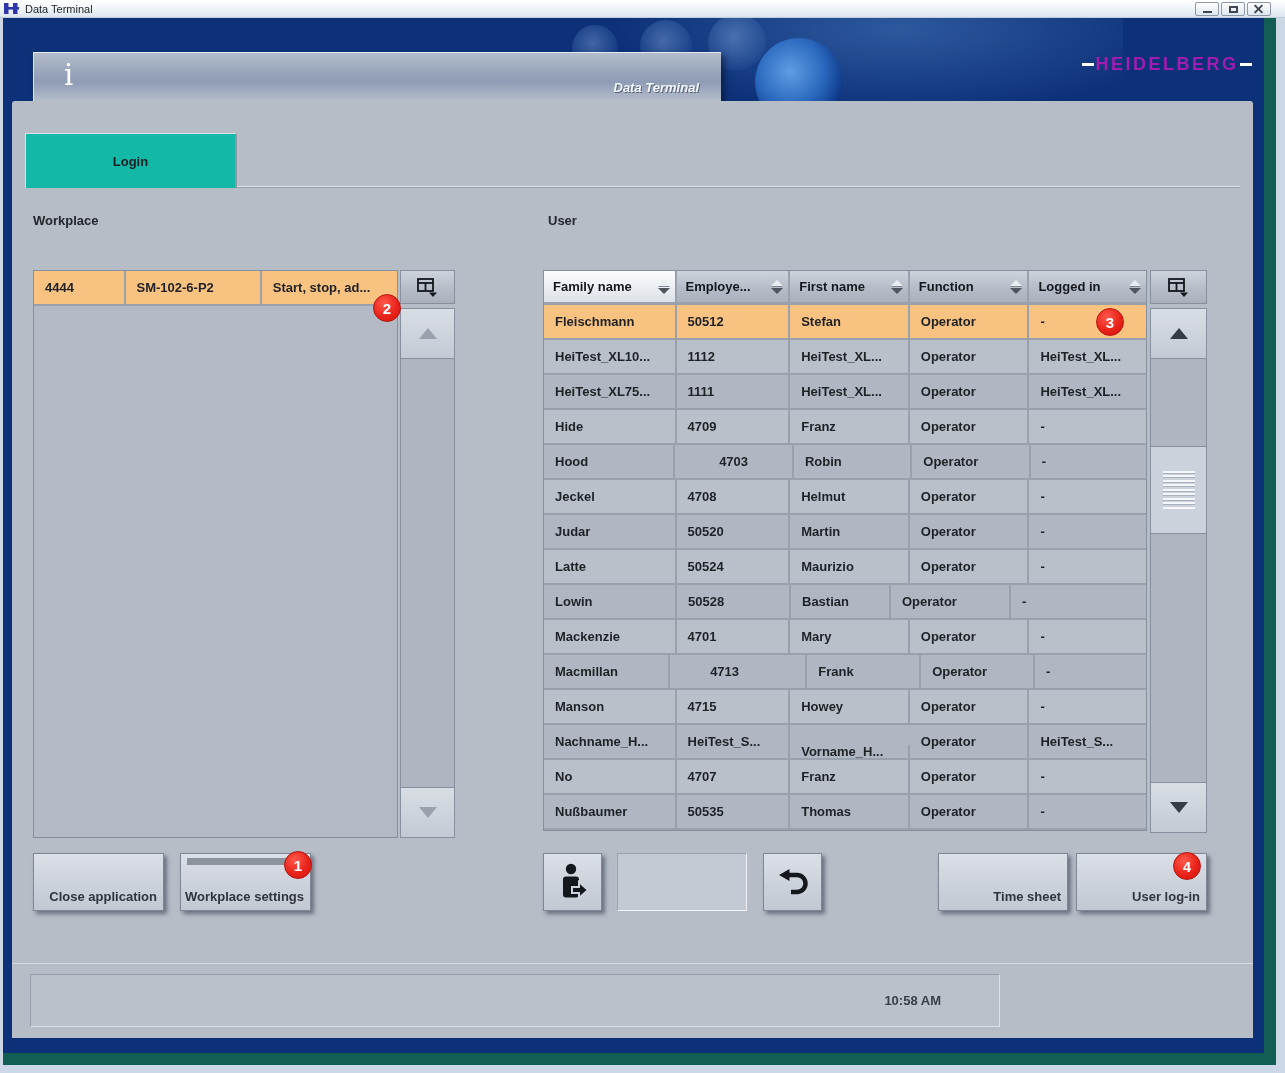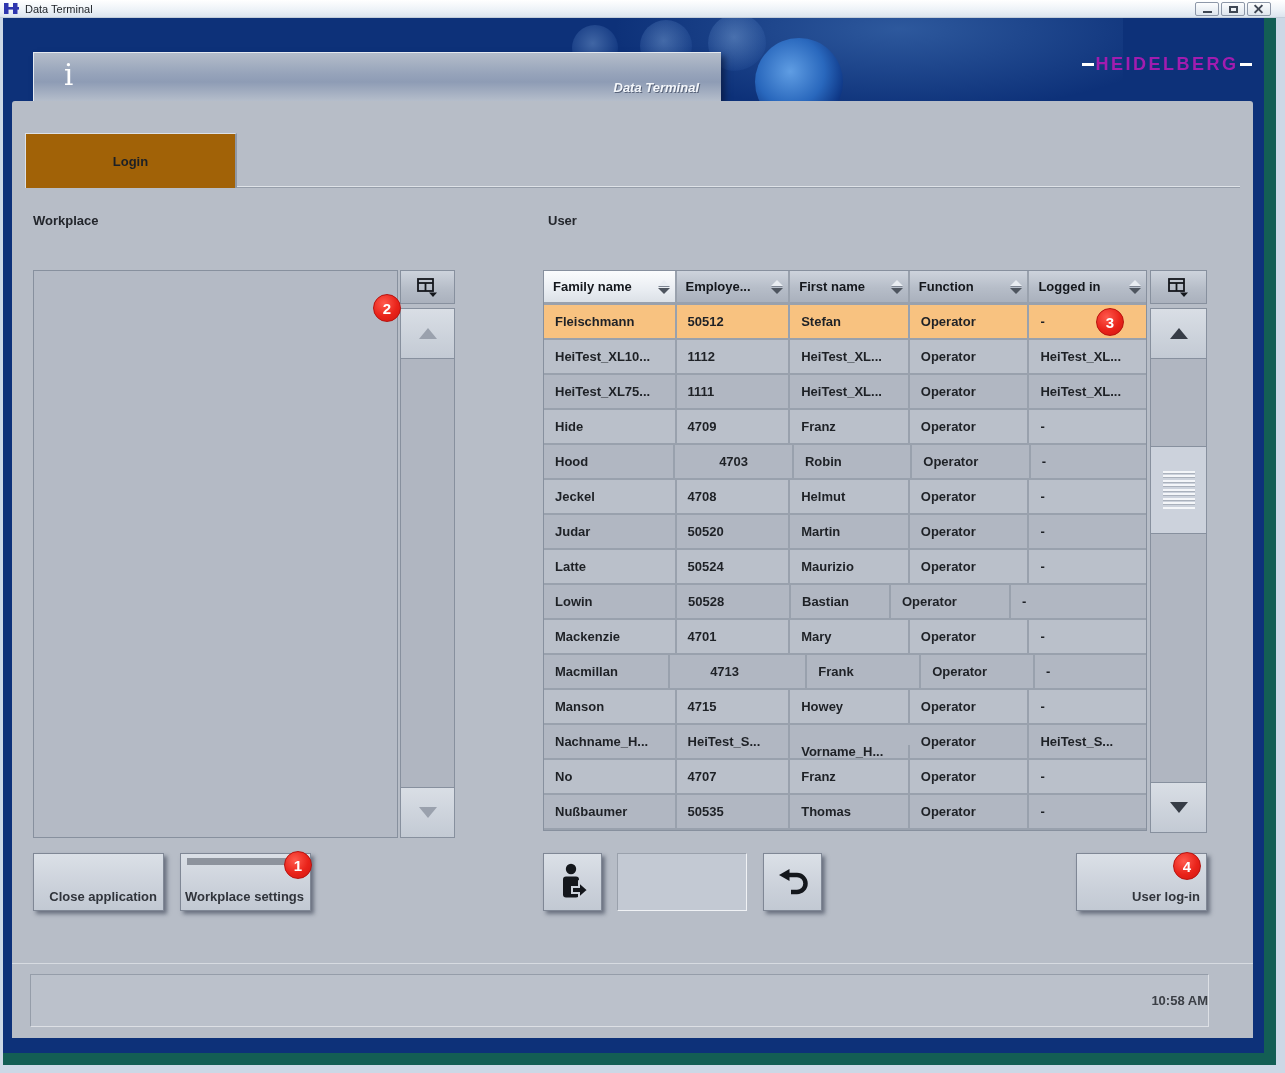--- a/index.html
+++ b/index.html
@@ -42,21 +42,21 @@
   .banner-title { position:absolute; right:22px; bottom:8px; font-size:13px; font-weight:bold;
     font-style:italic; color:#f3f6fa; text-shadow:1px 1px 0 #59647a; }
   .brand { left:1082px; top:52px; width:170px; height:24px; display:flex; align-items:center; }
   .brand-dash { width:15px; height:3px; background:#ffffff; }
   .brand-text { color:#a21caf; font-size:18px; font-weight:bold; letter-spacing:2.5px; margin:0 1px; }
 
   
   .panel { left:12px; top:101px; width:1241px; height:862px; background:#b7bdc7; border-radius:3px 3px 0 0; }
   .tabline { position:absolute; left:13px; top:85px; width:1215px; height:2px;
     background:linear-gradient(180deg,#dfe3e8 0 50%,#969eaa 50% 100%); }
-  .tab { position:absolute; left:13px; top:32px; width:212px; height:55px; background:#a16207;
+  .tab { position:absolute; left:13px; top:32px; width:212px; height:55px; background:#14b8a6;
     border-top:1px solid #dde1e7; border-left:1px solid #dde1e7; border-right:2px solid #8f97a4;
     display:flex; align-items:center; justify-content:center; font-size:13px; font-weight:bold; color:#1c2026; z-index:2; }
   .sect-label { position:absolute; font-size:13px; font-weight:bold; color:#23262c; }
 
   
   .tbl { position:absolute; border:1px solid #87909e; background:#b4bac5; display:flex; flex-direction:column; overflow:hidden; }
   .thead { display:flex; height:34px; border-bottom:3px solid #99a1ad; flex:none; }
   .th { display:flex; align-items:center; padding:0 5px 0 9px; font-size:13px; font-weight:bold; color:#14171c;
     background:linear-gradient(180deg,#cdd3dc 0%,#b6bdc8 55%,#aab1bd 100%); border-right:2px solid #99a1ad; }
   .th:last-child { border-right:none; }
@@ -101,23 +101,23 @@
     border:1px solid; border-color:#9aa1ac #f0f2f5 #f0f2f5 #9aa1ac; }
 
   
   .badge { position:absolute; width:28px; height:28px; border-radius:50%;
     background:radial-gradient(circle at 38% 32%, #ff5a4d 0%, #e9231a 55%, #d01510 100%);
     border:1px solid #b8120e; color:#ffffff; font-size:15px; font-weight:bold;
     display:flex; align-items:center; justify-content:center; z-index:9; }
 
   
   .statuswrap { left:12px; top:963px; width:1241px; height:75px; background:#b7bdc7; border-top:1px solid #d7dbe1; }
-  .statusbar { position:absolute; left:18px; top:10px; width:1179px; height:53px; background:#bbc1cb;
+  .statusbar { position:absolute; left:18px; top:10px; width:970px; height:53px; background:#bbc1cb;
     border:1px solid; border-color:#959da9 #dde0e5 #dde0e5 #959da9;
-    display:flex; align-items:center; justify-content:flex-end; 
+    display:flex; align-items:center; justify-content:flex-end; padding-right:58px;
     font-size:13px; font-weight:bold; color:#3a3e45; }
 </style>
 </head>
 <body>
 
 <div class="abs titlebar">
   <svg class="tb-icon" viewBox="0 0 15 13">
     <rect x="0" y="1" width="4.5" height="11" fill="#2e36ae"></rect>
     <rect x="9" y="1" width="4.5" height="11" fill="#2e36ae"></rect>
     <rect x="0" y="5" width="15" height="2.6" fill="#2e36ae"></rect>
@@ -160,20 +160,27 @@
 </div>
 
 <div class="abs panel">
   <div class="tabline"></div>
   <div class="tab">Login</div>
 
   <div class="sect-label" style="left:21px;top:112px;">Workplace</div>
   <div class="sect-label" style="left:536px;top:112px;">User</div>
 
   <div class="tbl" style="left:21px;top:169px;width:365px;height:568px;">
+    <div>
+        <div class="trow sel">
+          <div class="td" style="width: 92px;">4444</div>
+          <div class="td" style="width: 137px;">SM-102-6-P2</div>
+          <div class="td" style="width: 136px;">Start, stop, ad...</div>
+        </div>
+      </div>
     <div class="tfill"></div>
   </div>
 
   <div class="scrollcol" style="left:388px;top:169px;width:55px;height:568px;">
     <div class="sc-head">
       <svg width="22" height="19" viewBox="0 0 22 19">
         <rect x="1" y="1" width="15" height="12" fill="none" stroke="#14171c" stroke-width="1.8"></rect>
         <line x1="1" y1="5" x2="16" y2="5" stroke="#14171c" stroke-width="1.8"></line>
         <line x1="8.5" y1="5" x2="8.5" y2="13" stroke="#14171c" stroke-width="1.8"></line>
         <polygon points="12,14.5 20,14.5 16,19" fill="#14171c"></polygon>
@@ -381,20 +388,23 @@
   <div class="field-dis" style="left:605px;top:752px;width:130px;"></div>
   <div class="btn" style="left:751px;top:752px;width:59px;">
     <span class="icon-center">
       <svg width="30" height="28" viewBox="0 0 30 28">
         <path d="M9 7 h10 a8.5 8.5 0 0 1 0 17 h-6" fill="none" stroke="#14171c" stroke-width="4.5"></path>
         <polygon points="11.5,1 11.5,13 1,7" fill="#14171c"></polygon>
       </svg>
     </span>
   </div>
 
+  <div class="btn" style="left:926px;top:752px;width:130px;">
+    <span class="btn-label">Time sheet</span>
+  </div>
   <div class="btn" style="left:1064px;top:752px;width:131px;">
     <span class="btn-label">User log-in</span>
   </div>
 
   <div class="badge" style="left:361px;top:193px;">2</div>
   <div class="badge" style="left:1084px;top:207px;">3</div>
   <div class="badge" style="left:272px;top:750px;">1</div>
   <div class="badge" style="left:1161px;top:751px;">4</div>
 </div>
 

